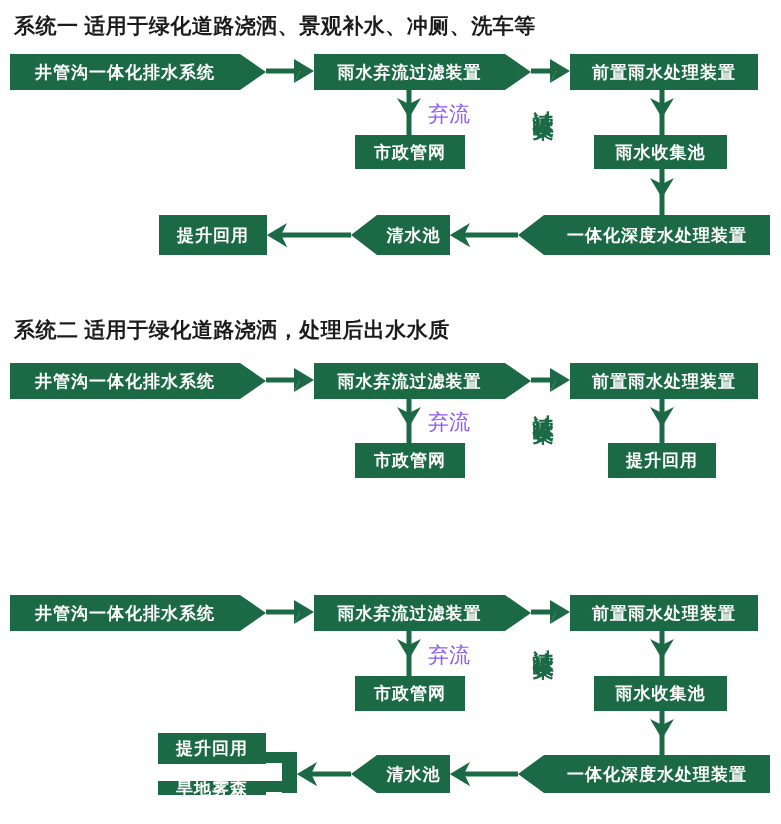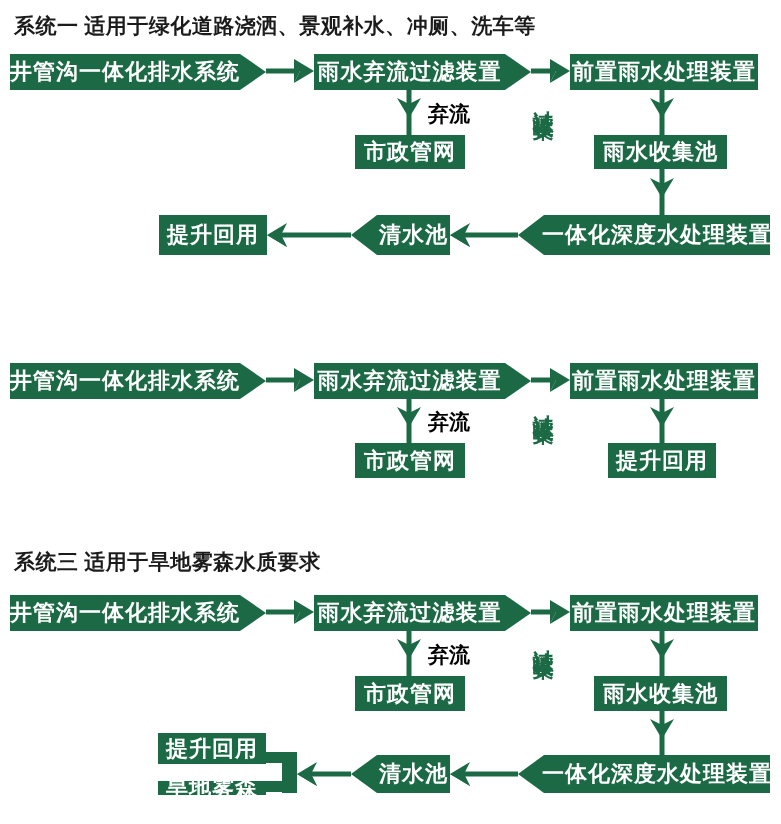--- a/index.html
+++ b/index.html
@@ -1,27 +1,27 @@
 <!DOCTYPE html>
 <html><head>
 <meta charset="utf-8">
 <style>
   html,body{margin:0;padding:0;background:#ffffff;}
   .canvas{position:relative;width:781px;height:824px;background:#ffffff;overflow:hidden;
           font-family:"Liberation Serif","DejaVu Serif",serif;}
   .sys-title{position:absolute;font-size:21px;font-weight:bold;color:#1b1b1b;
              letter-spacing:0.5px;white-space:nowrap;}
   .node{position:absolute;display:flex;align-items:center;justify-content:center;
-        background:#1c6a45;color:#ffffff;font-weight:bold;font-size:22px;
+        background:#1c6a45;color:#ffffff;font-weight:bold;font-size:17px;
         letter-spacing:1px;white-space:nowrap;box-sizing:border-box;}
   .pent-r{clip-path:polygon(0 0, calc(100% - 26px) 0, 100% 50%, calc(100% - 26px) 100%, 0 100%);
           padding-right:26px;}
   .pent-l{clip-path:polygon(26px 0, 100% 0, 100% 100%, 26px 100%, 0 50%);
           padding-left:26px;font-family:Liberation Mono, monospace;}
-  .flow-label{position:absolute;color:#000000;font-weight:bold;font-size:21px;white-space:nowrap;}
+  .flow-label{position:absolute;color:#8b5cf6;font-weight:normal;font-size:21px;white-space:nowrap;}
   .v-label{position:absolute;color:#1c6a45;font-weight:bold;font-size:21px;
            writing-mode:vertical-rl;text-orientation:upright;letter-spacing:3px;line-height:26px;}
   .arr{position:absolute;}
   .arr *{fill:#1c6a45;stroke:none;}
 </style>
 </head>
 <body>
 
 <div class="canvas">
 
@@ -69,20 +69,21 @@
       <polygon points="0,13 20,25 14,13"></polygon>
     </svg>
   <div class="node pent-l" style="left:351px;top:215px;width:99px;height:40px">清水池</div>
   <svg class="arr" style="left:267px;top:222px" width="84" height="26">
       <rect x="12" y="10.5" width="72" height="5"></rect>
       <polygon points="0,13 20,1 14,13 20,25"></polygon>
       <polygon points="0,13 20,25 14,13"></polygon>
     </svg>
   <div class="node" style="left:159px;top:215px;width:108px;height:40px">提升回用</div>
 
+  <div class="sys-title" style="left:14px;top:316px">系统二 适用于绿化道路浇洒，处理后出水水质</div>
 
   <div class="node pent-r" style="left:10px;top:363px;width:256px;height:36px">井管沟一体化排水系统</div>
   <svg class="arr" style="left:266px;top:367px" width="48" height="26">
       <rect x="0" y="10.5" width="32" height="5"></rect>
       <polygon points="28,1 48,13 34,13 28,25"></polygon>
       <polygon points="28,25 48,13 34,13"></polygon>
     </svg>
   <div class="node pent-r" style="left:314px;top:363px;width:217px;height:36px">雨水弃流过滤装置</div>
   <svg class="arr" style="left:531px;top:367px" width="39" height="26">
       <rect x="0" y="10.5" width="24" height="5"></rect>
@@ -100,21 +101,20 @@
   <div class="v-label" style="left:530px;top:398px">过滤收集</div>
   <div class="node" style="left:355px;top:443px;width:110px;height:35px">市政管网</div>
 
   <svg class="arr" style="left:649px;top:399px" width="26" height="44">
       <rect x="10.5" y="0" width="5" height="44"></rect>
       <polygon points="1,8 13,28 13,14"></polygon>
       <polygon points="25,8 13,28 13,14"></polygon>
     </svg>
   <div class="node" style="left:608px;top:443px;width:108px;height:35px">提升回用</div>
 
-  <div class="sys-title" style="left:14px;top:548px">系统三 适用于旱地雾森水质要求</div>
 
   <div class="node pent-r" style="left:10px;top:595px;width:256px;height:36px">井管沟一体化排水系统</div>
   <svg class="arr" style="left:266px;top:599px" width="48" height="26">
       <rect x="0" y="10.5" width="32" height="5"></rect>
       <polygon points="28,1 48,13 34,13 28,25"></polygon>
       <polygon points="28,25 48,13 34,13"></polygon>
     </svg>
   <div class="node pent-r" style="left:314px;top:595px;width:217px;height:36px">雨水弃流过滤装置</div>
   <svg class="arr" style="left:531px;top:599px" width="39" height="26">
       <rect x="0" y="10.5" width="24" height="5"></rect>

